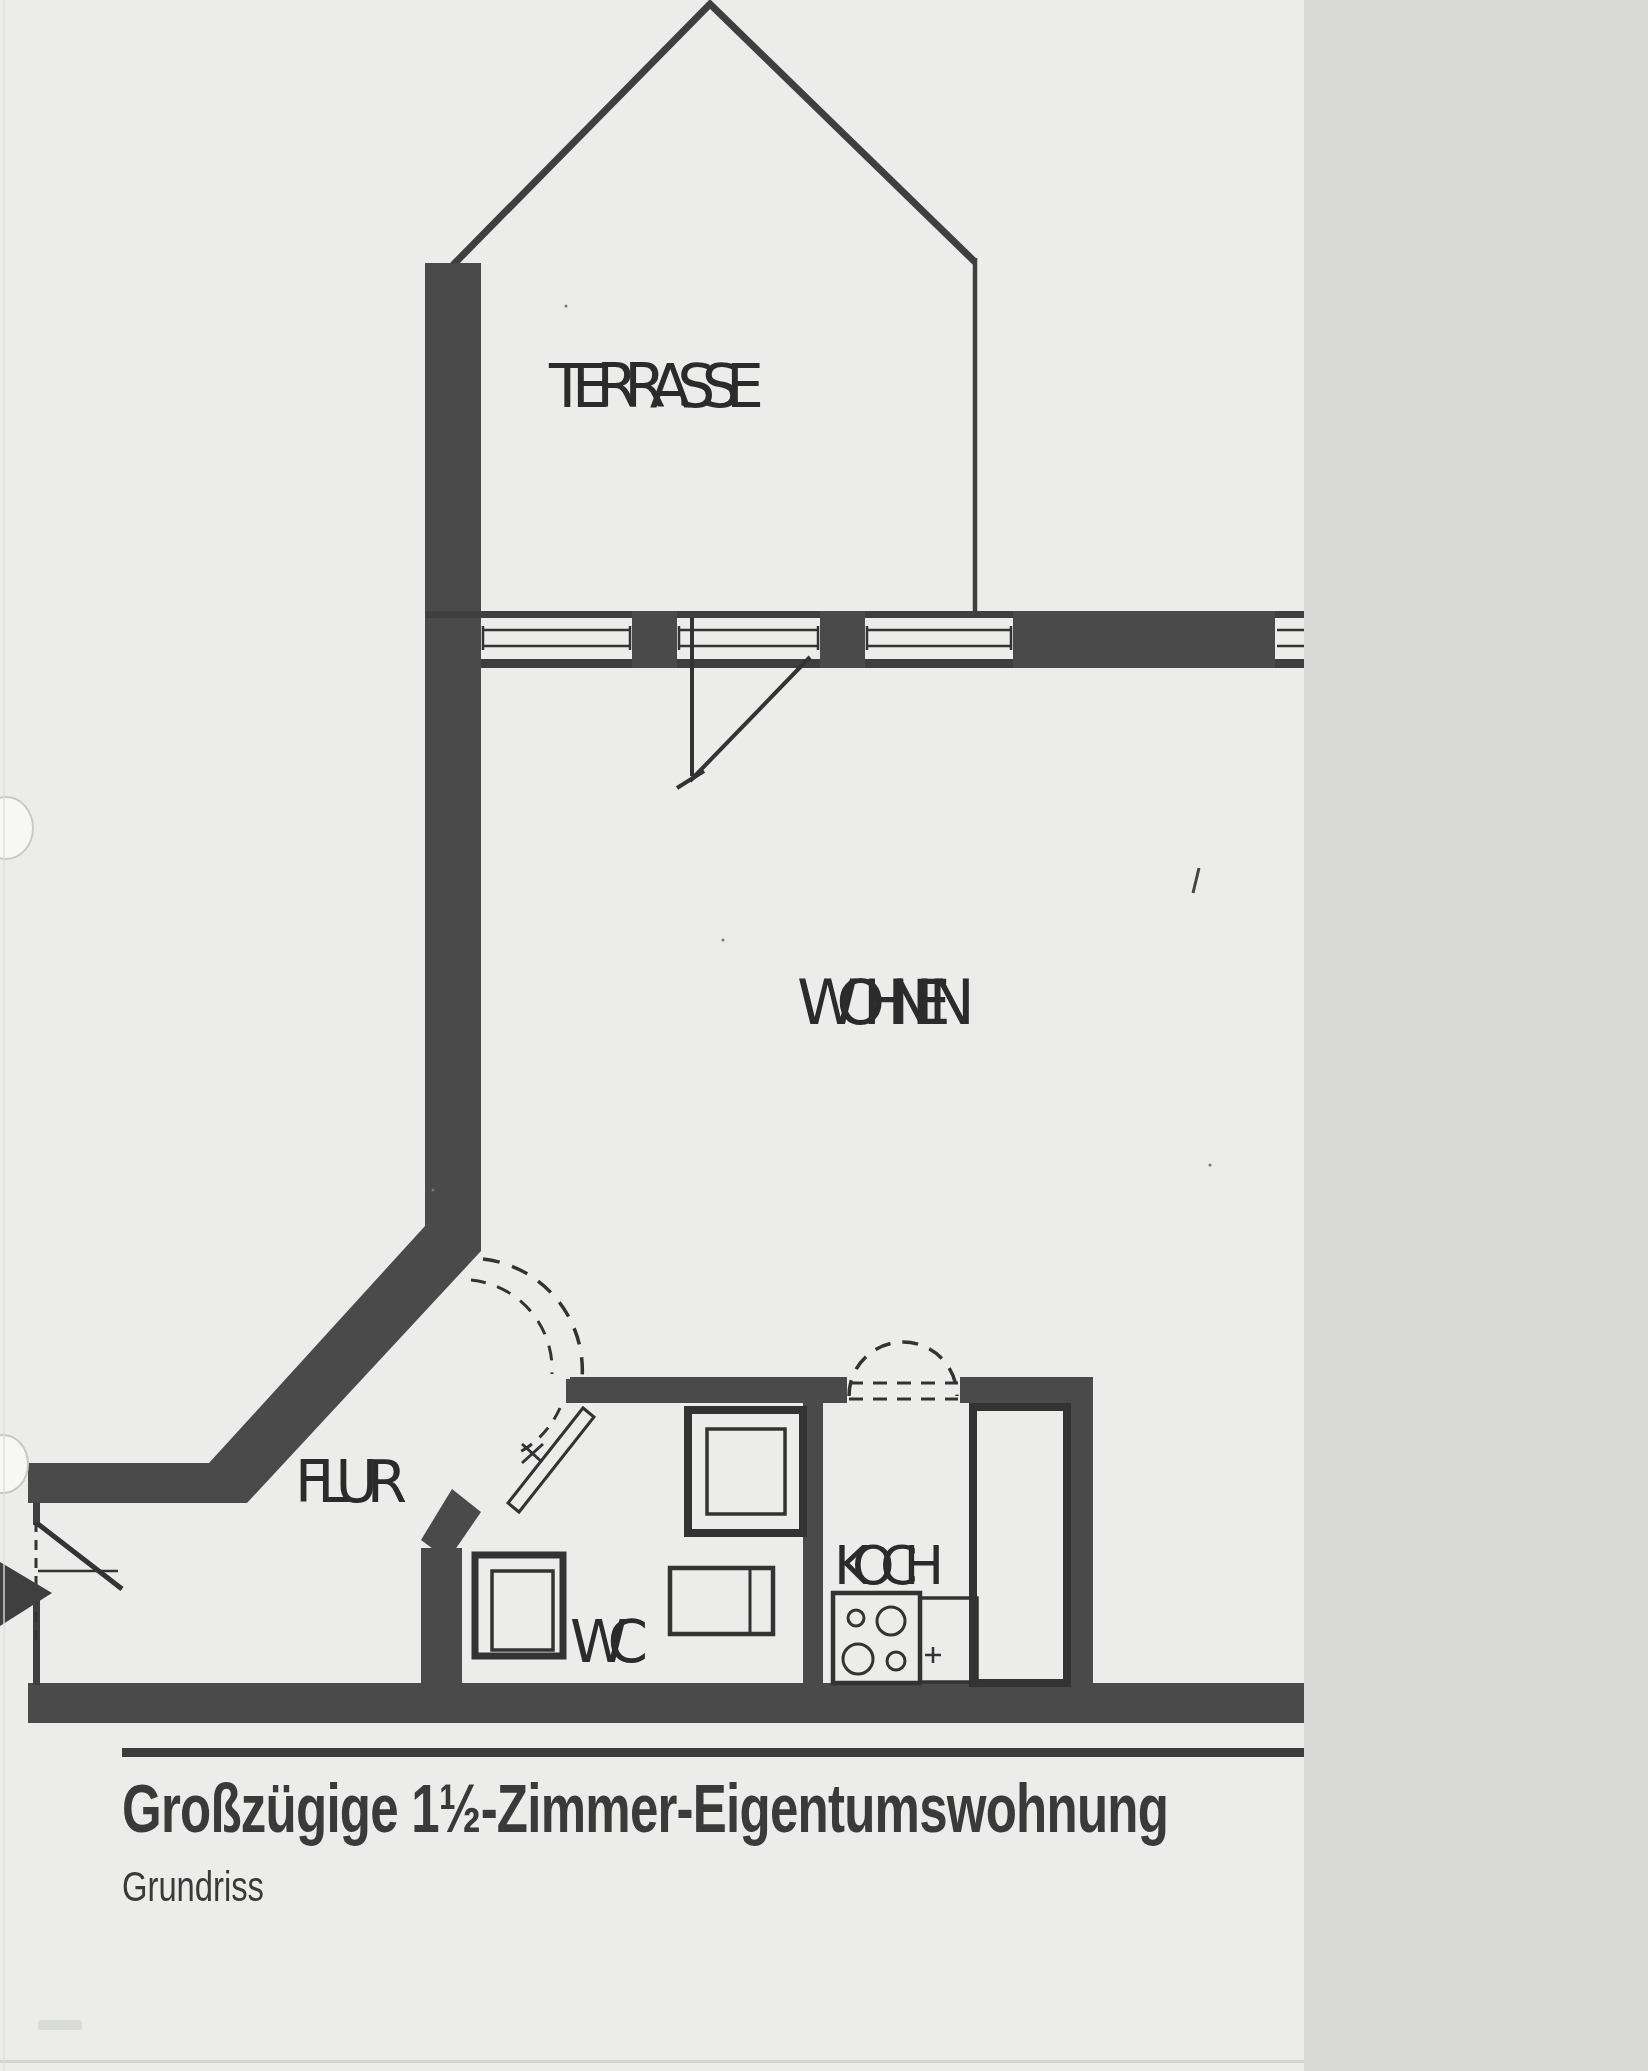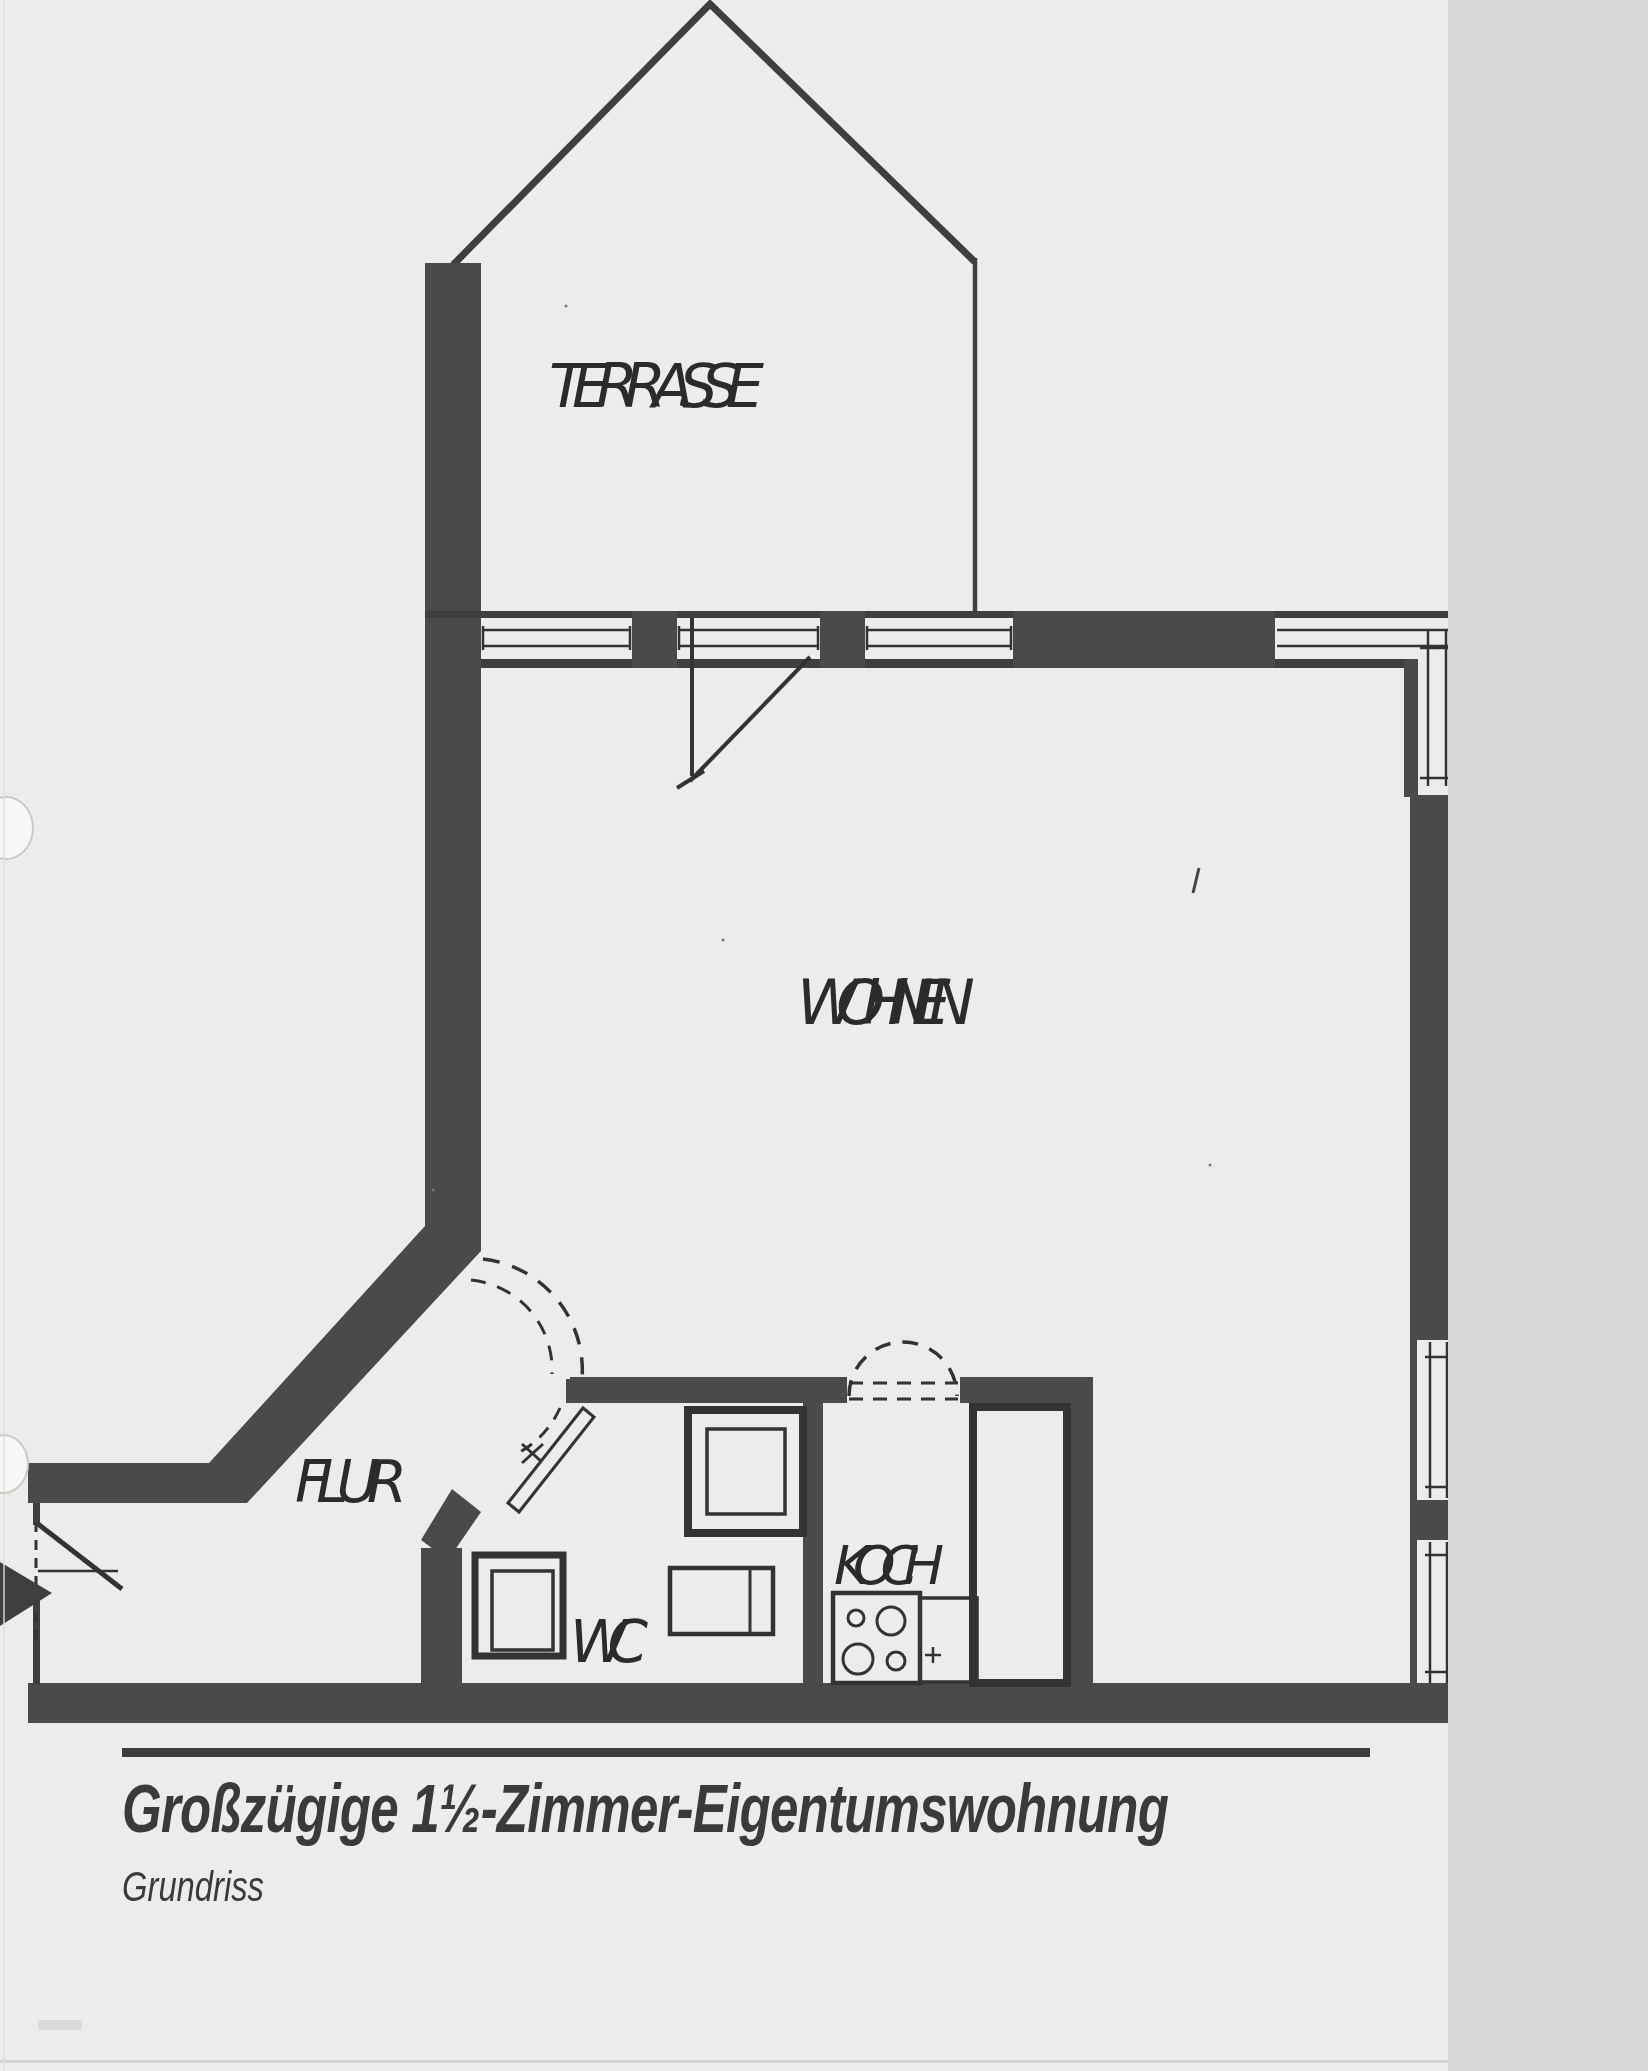--- a/index.html
+++ b/index.html
@@ -1,22 +1,21 @@
 <!DOCTYPE html>
 <html><head>
 <meta charset="utf-8">
 <style>
   html,body{margin:0;padding:0;background:#d8d8d6;}
   .page{
     position:relative;
-    width:1448px;height:2071px;
+    width:1304px;height:2071px;
     background:#ecedeb;
     overflow:hidden;
     font-family:"Liberation Sans", sans-serif;
-    font-style:italic;
   }
   .plan-svg{position:absolute;left:0;top:0;}
   .room-label{
     font-family:"DejaVu Sans", sans-serif;
     fill:#2b2b2b;
   }
   .caption-title{
     position:absolute;left:122px;top:1774px;
     font-family:"Liberation Sans", sans-serif;
     font-weight:bold;font-size:68px;line-height:1.0;

